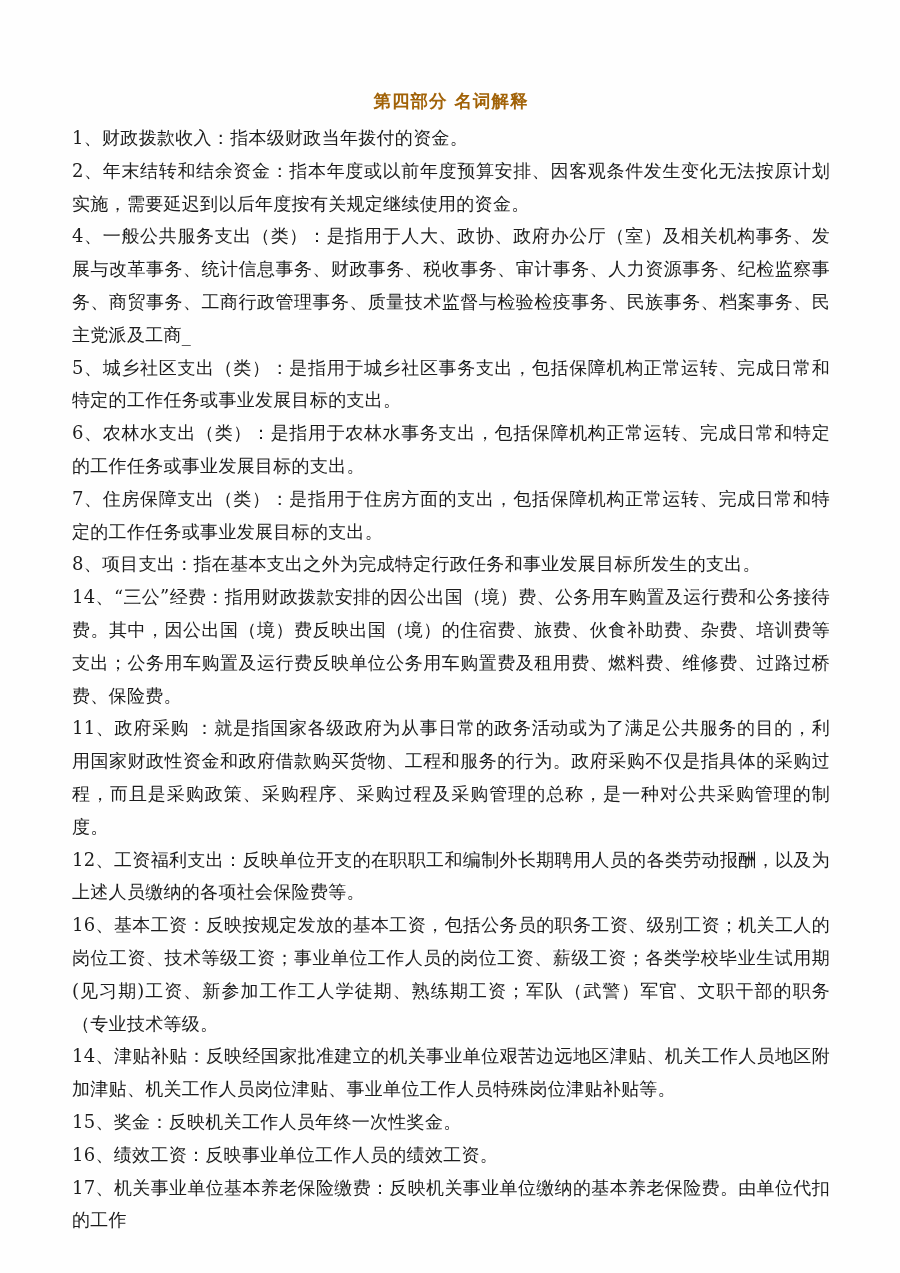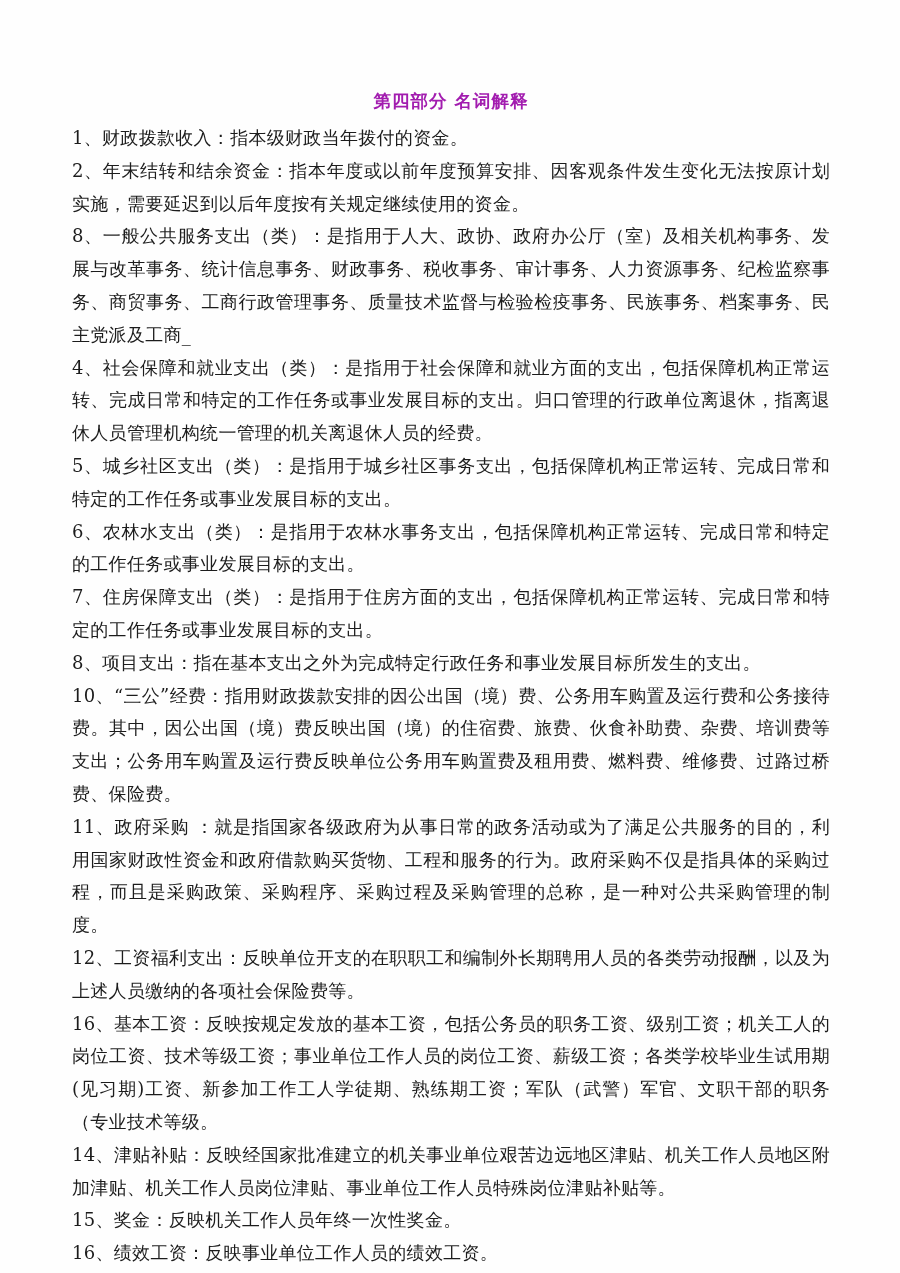--- a/index.html
+++ b/index.html
@@ -19,21 +19,21 @@
     font-family: "DejaVu Serif", "Liberation Serif", serif;
     color: #1c1c1c;
   }
   .doc-title {
     margin: 0;
     padding-top: 90px;
     text-align: center;
     font-size: 17.5px;
     line-height: 23px;
     font-weight: bold;
-    color: #a21caf;
+    color: #a16207;
     letter-spacing: 1px;
   }
   .glossary {
     margin-top: 9px;
   }
   .glossary p {
     margin: 0;
     font-size: 18px;
     line-height: 32.8px;
     text-align: justify;
@@ -41,27 +41,26 @@
   }
 </style>
 </head>
 <body>
 
 <div class="page">
   <h1 class="doc-title">第四部分 名词解释</h1>
   <div class="glossary">
     <p>1、财政拨款收入：指本级财政当年拨付的资金。</p>
     <p>2、年末结转和结余资金：指本年度或以前年度预算安排、因客观条件发生变化无法按原计划实施，需要延迟到以后年度按有关规定继续使用的资金。</p>
-    <p>8、一般公共服务支出（类）：是指用于人大、政协、政府办公厅（室）及相关机构事务、发展与改革事务、统计信息事务、财政事务、税收事务、审计事务、人力资源事务、纪检监察事务、商贸事务、工商行政管理事务、质量技术监督与检验检疫事务、民族事务、档案事务、民主党派及工商_</p>
-    <p>4、社会保障和就业支出（类）：是指用于社会保障和就业方面的支出，包括保障机构正常运转、完成日常和特定的工作任务或事业发展目标的支出。归口管理的行政单位离退休，指离退休人员管理机构统一管理的机关离退休人员的经费。</p>
+    <p>4、一般公共服务支出（类）：是指用于人大、政协、政府办公厅（室）及相关机构事务、发展与改革事务、统计信息事务、财政事务、税收事务、审计事务、人力资源事务、纪检监察事务、商贸事务、工商行政管理事务、质量技术监督与检验检疫事务、民族事务、档案事务、民主党派及工商_</p>
     <p>5、城乡社区支出（类）：是指用于城乡社区事务支出，包括保障机构正常运转、完成日常和特定的工作任务或事业发展目标的支出。</p>
     <p>6、农林水支出（类）：是指用于农林水事务支出，包括保障机构正常运转、完成日常和特定的工作任务或事业发展目标的支出。</p>
     <p>7、住房保障支出（类）：是指用于住房方面的支出，包括保障机构正常运转、完成日常和特定的工作任务或事业发展目标的支出。</p>
     <p>8、项目支出：指在基本支出之外为完成特定行政任务和事业发展目标所发生的支出。</p>
-    <p>10、“三公”经费：指用财政拨款安排的因公出国（境）费、公务用车购置及运行费和公务接待费。其中，因公出国（境）费反映出国（境）的住宿费、旅费、伙食补助费、杂费、培训费等支出；公务用车购置及运行费反映单位公务用车购置费及租用费、燃料费、维修费、过路过桥费、保险费。</p>
+    <p>14、“三公”经费：指用财政拨款安排的因公出国（境）费、公务用车购置及运行费和公务接待费。其中，因公出国（境）费反映出国（境）的住宿费、旅费、伙食补助费、杂费、培训费等支出；公务用车购置及运行费反映单位公务用车购置费及租用费、燃料费、维修费、过路过桥费、保险费。</p>
     <p>11、政府采购 ：就是指国家各级政府为从事日常的政务活动或为了满足公共服务的目的，利用国家财政性资金和政府借款购买货物、工程和服务的行为。政府采购不仅是指具体的采购过程，而且是采购政策、采购程序、采购过程及采购管理的总称，是一种对公共采购管理的制度。</p>
     <p>12、工资福利支出：反映单位开支的在职职工和编制外长期聘用人员的各类劳动报酬，以及为上述人员缴纳的各项社会保险费等。</p>
     <p>16、基本工资：反映按规定发放的基本工资，包括公务员的职务工资、级别工资；机关工人的岗位工资、技术等级工资；事业单位工作人员的岗位工资、薪级工资；各类学校毕业生试用期(见习期)工资、新参加工作工人学徒期、熟练期工资；军队（武警）军官、文职干部的职务（专业技术等级。</p>
     <p>14、津贴补贴：反映经国家批准建立的机关事业单位艰苦边远地区津贴、机关工作人员地区附加津贴、机关工作人员岗位津贴、事业单位工作人员特殊岗位津贴补贴等。</p>
     <p>15、奖金：反映机关工作人员年终一次性奖金。</p>
     <p>16、绩效工资：反映事业单位工作人员的绩效工资。</p>
     <p>17、机关事业单位基本养老保险缴费：反映机关事业单位缴纳的基本养老保险费。由单位代扣的工作</p>
   </div>
 </div>
 

